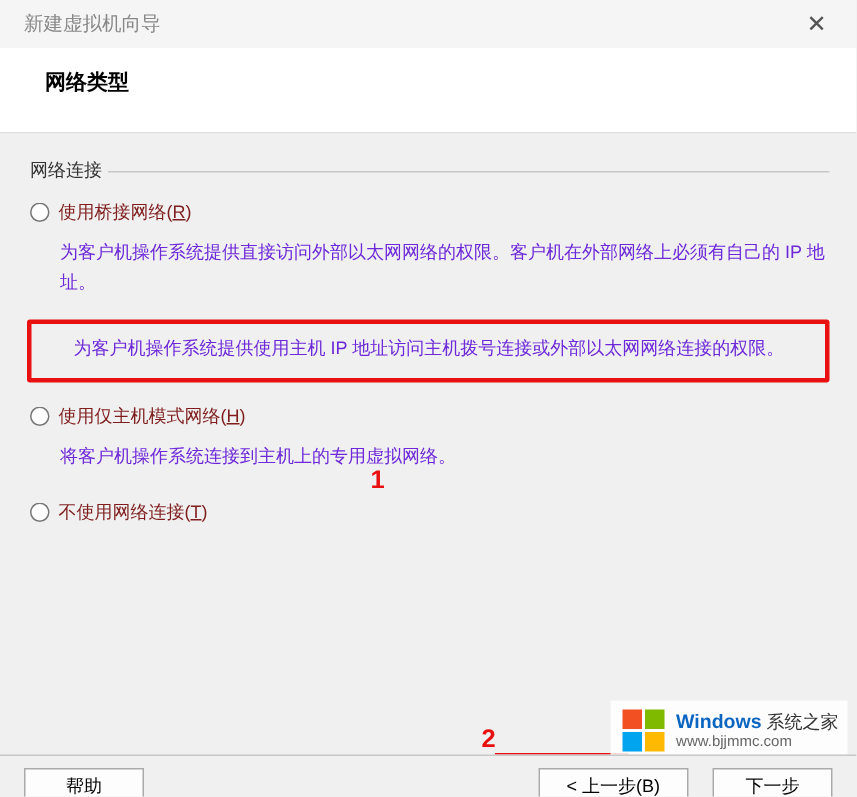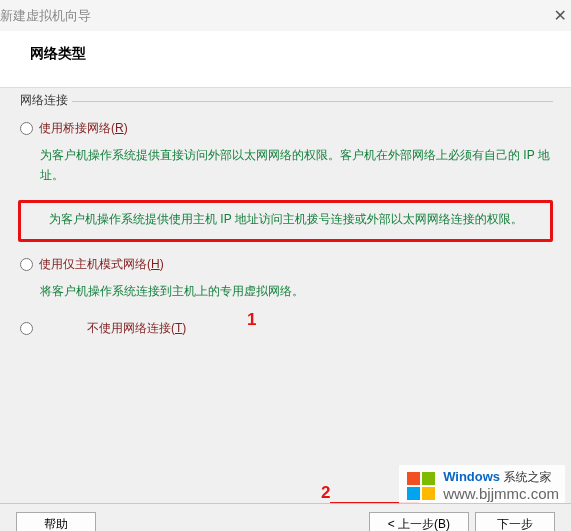--- a/index.html
+++ b/index.html
@@ -9,21 +9,21 @@
       background: #f0f0f0;
       width: 571px;
       height: 531px;
       position: relative;
       overflow: hidden;
     }
     .titlebar {
       display: flex;
       justify-content: space-between;
       align-items: center;
-      padding: 6px 0;
+      padding: 6px 16px;
       background: #f5f5f5;
       color: #888;
       font-size: 13px;
     }
     .close-btn {
       font-size: 16px;
       color: #555;
       cursor: pointer;
       padding: 0 4px;
     }
@@ -37,21 +37,21 @@
       font-weight: bold;
       color: #000;
       margin-bottom: 6px;
     }
     .header-sub {
       font-size: 12px;
       color: #333;
       margin-left: 18px;
     }
     .content {
-      padding: 4px 18px 0 18px;
+      padding: 16px 18px 0 18px;
       background: #f0f0f0;
     }
     .fieldset-label {
       font-size: 12px;
       color: #333;
       background: #f0f0f0;
       position: relative;
       z-index: 2;
       padding: 0 4px;
       margin-left: -2px;
@@ -75,21 +75,21 @@
     }
     .radio-label {
       font-size: 12px;
       color: #7f1d1d;
     }
     .radio-label .mnemonic {
       text-decoration: underline;
     }
     .radio-desc {
       font-size: 12px;
-      color: #15803d;
+      color: #6d28d9;
       margin-left: 22px;
       margin-bottom: 14px;
       line-height: 1.7;
     }
     .nat-block {
       border: 3px solid #e81010;
       border-radius: 2px;
       padding: 6px 6px 8px 6px;
       margin-bottom: 10px;
       position: relative;
@@ -136,37 +136,37 @@
     }
     .btn {
       border: 1px solid #aaa;
       background: #fdfdfd;
       font-size: 12px;
       padding: 3px 18px;
       cursor: pointer;
       min-width: 80px;
       height: 24px;
     }
-    .btn-group { display: flex; gap: 6px; }
+    .btn-group { display: flex; gap: 16px; }
     .watermark {
       position: absolute;
       right: 6px;
       bottom: 24px;
       display: flex;
       align-items: center;
       gap: 6px;
       background: rgba(255,255,255,0.85);
       padding: 4px 6px;
     }
     .watermark .w-icon {
       width: 32px; height: 32px;
     }
     .watermark .w-text { line-height: 1.2; }
     .watermark .w-brand { color: #0a66c2; font-weight: bold; font-size: 13px; }
-    .watermark .w-sub { color: #666; font-size: 15px; }
+    .watermark .w-sub { color: #666; font-size: 10px; }
   </style>
 </head>
 <body>
 
 <div class="titlebar">
   <span>新建虚拟机向导</span>
   <span class="close-btn">✕</span>
 </div>
 
 <div class="header-area">
@@ -190,21 +190,21 @@
     </div>
 
     <label class="radio-row">
       <input type="radio" name="net" style="">
       <span class="radio-label">
         <span>使用仅主机模式网络(</span><span class="mnemonic">H</span><span>)</span>
       </span>
     </label>
     <div class="radio-desc">将客户机操作系统连接到主机上的专用虚拟网络。</div>
 
-    <label class="radio-row" style="margin-top:10px;gap:48px;">
+    <label class="radio-row" style="margin-top:10px;">
       <input type="radio" name="net" style="">
       <span class="radio-label">
         <span>不使用网络连接(</span><span class="mnemonic">T</span><span>)</span>
       </span>
     </label>
 
   </div>
 </div>
 
 <div class="annotation-1">1</div>

